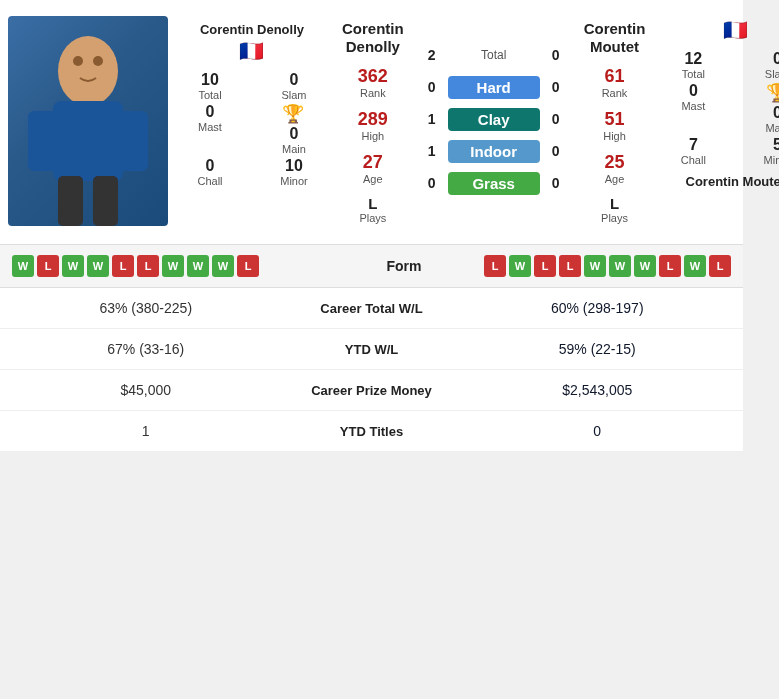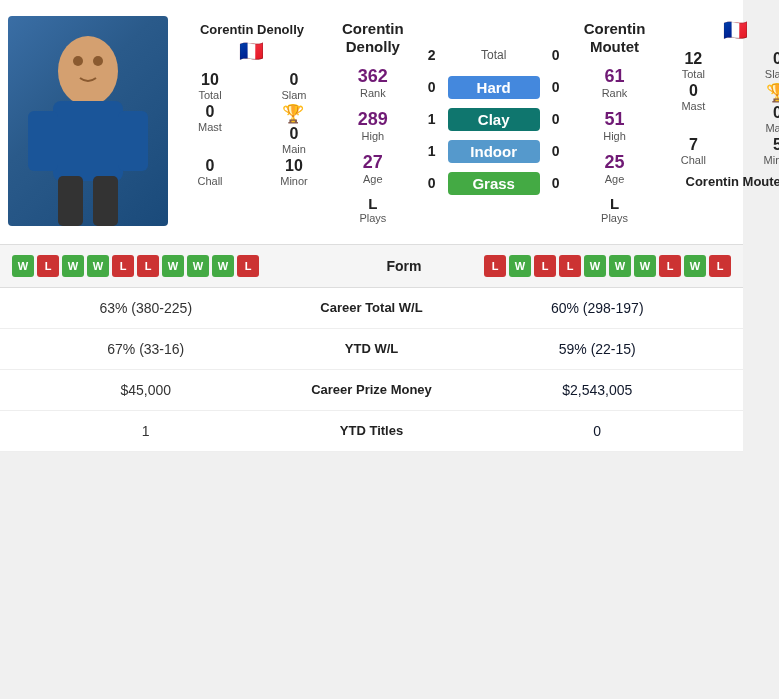--- a/index.html
+++ b/index.html
@@ -98,21 +98,21 @@
     }
     .stat-block {
       display: flex;
       flex-direction: column;
       align-items: center;
       margin-top: 4px;
     }
     .stat-block .val {
       font-size: 18px;
       font-weight: bold;
-      color: #701a75;
+      color: #b91c1c;
     }
     .stat-block .lbl {
       font-size: 11px;
       color: #555;
     }
     .surface-row {
       display: flex;
       align-items: center;
       justify-content: space-between;
       gap: 6px;
@@ -212,21 +212,21 @@
     }
     .fb-w { background: #44aa44; }
     .fb-l { background: #cc3333; }
 
     
     .stats-rows {
       border-top: 1px solid #ddd;
     }
     .stat-row {
       display: flex;
-      align-items: flex-start;
+      align-items: flex-end;
       padding: 12px 20px;
       border-bottom: 1px solid #eee;
     }
     .stat-row-left {
       flex: 1;
       font-size: 14px;
       color: #333;
       text-align: center;
     }
     .stat-row-center {

